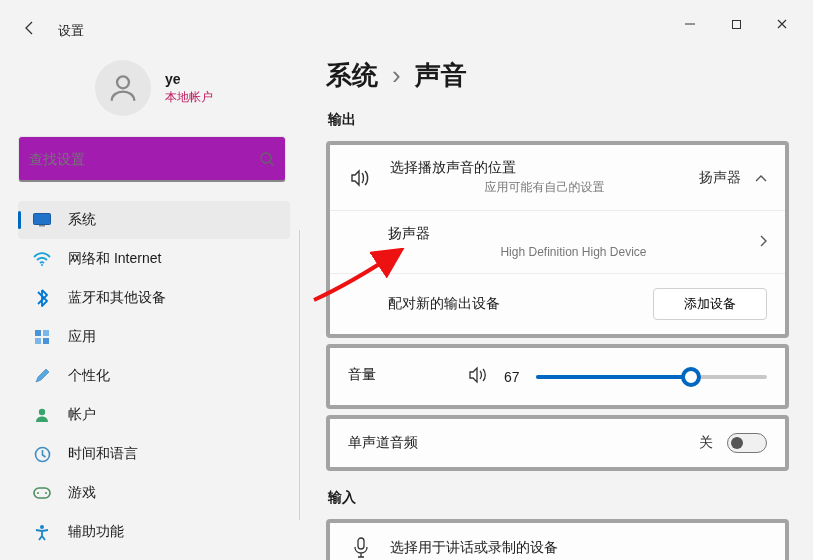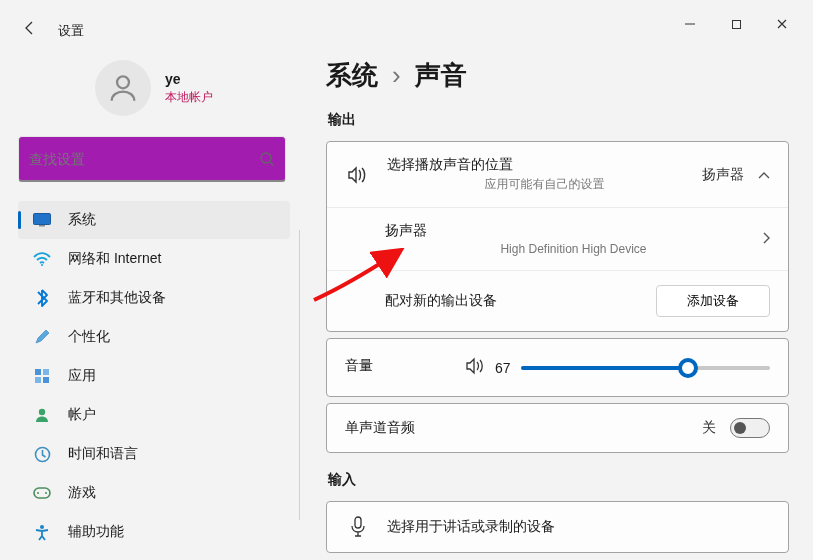--- a/index.html
+++ b/index.html
@@ -98,21 +98,21 @@
   }
   .breadcrumb {
     display: flex; align-items: center;
     font-size: 26px; font-weight: 600;
     margin-bottom: 18px;
   }
   .bc-sep { margin: 0 14px; color: #777; font-weight: 400; }
   .section-label { font-size: 14px; font-weight: 600; margin: 6px 0 12px 2px; }
   .card {
     background: #fdfdfd;
-    border: 1px solid #a3a3a3;
+    border: 4px solid #a3a3a3;
     border-radius: 4px;
     margin-bottom: 6px;
   }
   .row {
     display: flex; align-items: center;
     padding: 14px 18px;
   }
   .row + .row { border-top: 1px solid #ececec; }
   .row-icon {
     width: 26px;
@@ -128,21 +128,21 @@
   .btn {
     background: #fff;
     border: 1px solid #d0d0d0;
     border-radius: 4px;
     padding: 6px 30px;
     font-size: 13px;
     cursor: pointer;
   }
   .vol-row { display: flex; padding: 18px 18px; }
   .vol-label { font-size: 14px; width: 120px; }
-  .vol-ctrl { flex: 1; display: flex; align-items: center; gap: 10px; }
+  .vol-ctrl { flex: 1; display: flex; align-items: center; gap: 16px; }
   .slider {
     flex: 1; height: 4px; position: relative;
     background: #c8c8c8; border-radius: 2px;
   }
   .slider-fill {
     position: absolute; left: 0; top: 0; bottom: 0;
     background: #0067c0; border-radius: 2px;
   }
   .slider-thumb {
     position: absolute; top: 50%; transform: translate(-50%, -50%);
@@ -241,35 +241,35 @@
         <span class="nav-icon">
             <svg width="14" height="18" viewBox="0 0 14 18">
               <path d="M7 1v16l5-5L3 3m0 12 9-9-5-5" stroke="#0078d4" stroke-width="1.8" fill="none" stroke-linejoin="round"></path>
             </svg>
           </span>
         <span>蓝牙和其他设备</span>
       </div>
       <div class="nav-item">
         <span class="nav-icon">
             <svg width="16" height="16" viewBox="0 0 16 16">
-              <path d="M2 14l2-5 8-8 3 3-8 8z" fill="#5aa8e0" stroke="#3b7cb3" stroke-width="0.6"></path>
-            </svg>
-          </span>
-        <span>个性化</span>
-      </div>
-      <div class="nav-item">
-        <span class="nav-icon">
-            <svg width="16" height="16" viewBox="0 0 16 16">
               <rect x="1" y="1" width="6" height="6" fill="#4a93d6"></rect>
               <rect x="9" y="1" width="6" height="6" fill="#7ab6e8"></rect>
               <rect x="1" y="9" width="6" height="6" fill="#7ab6e8"></rect>
               <rect x="9" y="9" width="6" height="6" fill="#4a93d6"></rect>
             </svg>
           </span>
         <span>应用</span>
+      </div>
+      <div class="nav-item">
+        <span class="nav-icon">
+            <svg width="16" height="16" viewBox="0 0 16 16">
+              <path d="M2 14l2-5 8-8 3 3-8 8z" fill="#5aa8e0" stroke="#3b7cb3" stroke-width="0.6"></path>
+            </svg>
+          </span>
+        <span>个性化</span>
       </div>
       <div class="nav-item">
         <span class="nav-icon">
             <svg width="16" height="16" viewBox="0 0 16 16">
               <circle cx="8" cy="5" r="3.2" fill="#3aa36a"></circle>
               <path d="M2 15c0-3.3 2.7-5.5 6-5.5s6 2.2 6 5.5" fill="#3aa36a"></path>
             </svg>
           </span>
         <span>帐户</span>
       </div>

